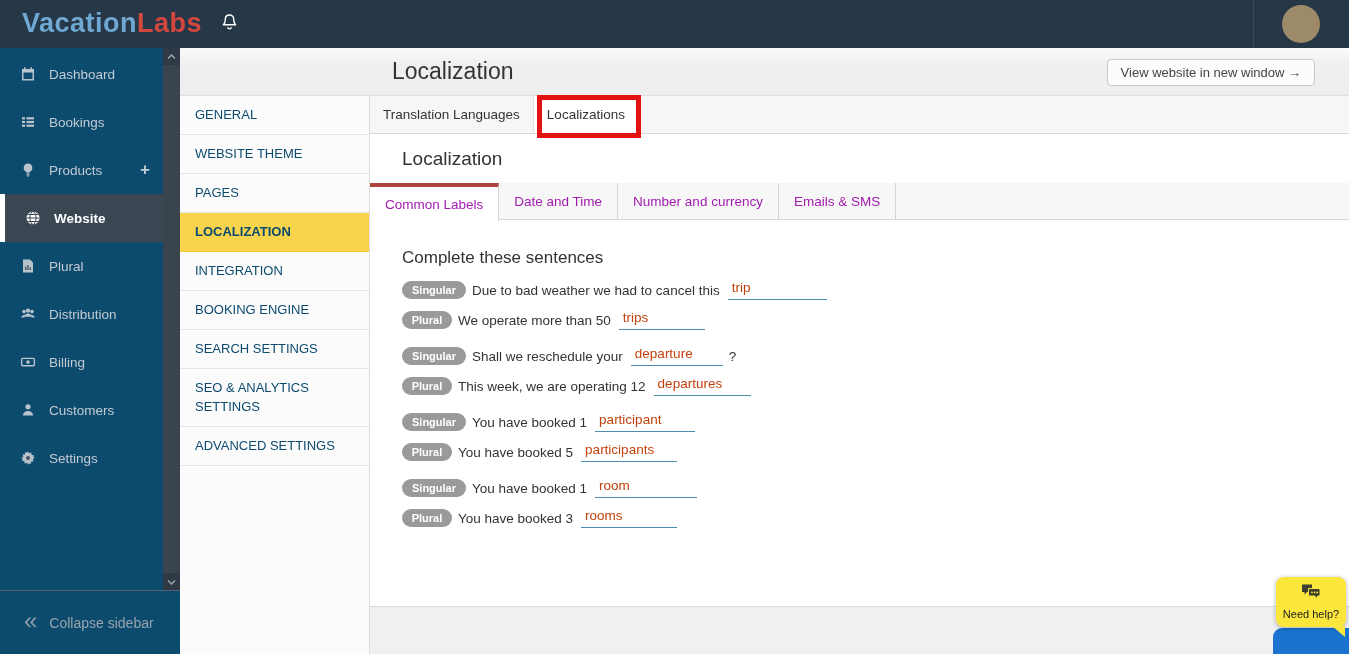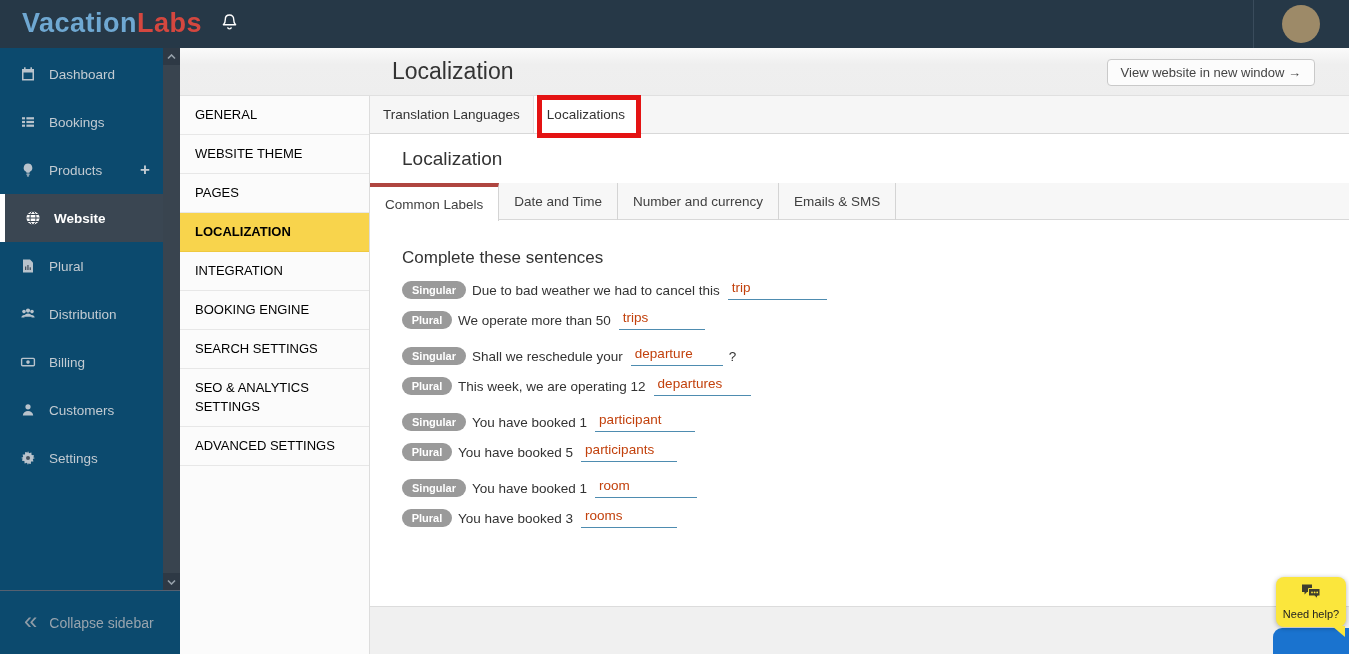--- a/index.html
+++ b/index.html
@@ -41,33 +41,33 @@
   .collapse-chevrons { font-size:24px; color:#8F9BA6; margin-right:12px; line-height:1; margin-top:-4px; }
   .collapse-label { font-size:14px; color:#98A4AE; }
   
   .page-header { position:absolute; left:180px; top:48px; width:1169px; height:48px;
     background:linear-gradient(to bottom,#fafafa 0%, #efefef 35%, #eeeeee 100%);
     border-bottom:1px solid #E0E0E0; }
   .page-title { position:absolute; left:212px; top:10px; font-size:23px; color:#333; }
   .header-btn { position:absolute; right:34px; top:11px; height:27px; padding:0 13px; background:#FCFCFC; border:1px solid #C9C9C9; border-radius:4px; font-size:13px; color:#444; display:flex; align-items:center; cursor:pointer; }
   
   .submenu { position:absolute; left:180px; top:96px; width:190px; height:558px; background:#FBFBFB; border-right:1px solid #DDD; }
-  .submenu-item { height:39px; border-bottom:1px solid #E7E7E7; display:flex; align-items:center; padding:0 12px 0 15px; font-size:13px; color:#000000; cursor:pointer; line-height:1.4; }
+  .submenu-item { height:39px; border-bottom:1px solid #E7E7E7; display:flex; align-items:center; padding:0 12px 0 15px; font-size:13px; color:#0c4a6e; cursor:pointer; line-height:1.4; }
   .submenu-item.two-line { height:58px; }
   .submenu-item.active { background:#F8D44C; border-bottom-color:#EFC93F; font-weight:bold; }
   
   .page-tabs { position:absolute; left:370px; top:96px; width:979px; height:38px; background:#F6F6F6; border-bottom:1px solid #D8D8D8; display:flex; }
   .ptab { padding:0 13px; display:flex; align-items:center; font-size:13.5px; color:#333; border-right:1px solid #E2E2E2; cursor:pointer; }
   .ptab.active { background:#fff; }
   .red-annotation { position:absolute; left:537px; top:95px; width:104px; height:43px; border:5px solid #E41313; z-index:50; pointer-events:none; }
   
   .main-panel { position:absolute; left:370px; top:134px; width:979px; height:472px; background:#fff; }
   .panel-title { position:absolute; left:32px; top:14px; font-size:19px; color:#333; }
   .tab-strip { position:absolute; left:0; top:49px; width:979px; height:37px; background:#F7F7F7; border-bottom:1px solid #D8D8D8; display:flex; }
-  .tab { height:37px; display:flex; align-items:center; padding:0 15px; font-size:13.5px; color:#404040; border-right:1px solid #D4D4D4; cursor:pointer; }
+  .tab { height:37px; display:flex; align-items:center; padding:0 15px; font-size:13.5px; color:#a21caf; border-right:1px solid #D4D4D4; cursor:pointer; }
   .tab.active { height:38px; background:#fff; border-top:4px solid #AF4540; }
   .panel-content { position:absolute; left:0; top:86px; right:0; bottom:0; padding:28px 0 0 32px; }
   .section-title { font-size:17px; font-weight:500; color:#333; margin-bottom:12px; height:20px; }
   .sentence-group { margin-bottom:16px; }
   .sentence-row { display:flex; align-items:center; height:20px; margin-bottom:10px; font-size:13.5px; color:#333; white-space:nowrap; }
   .pill { background:#9A9A9A; color:#fff; font-size:11px; font-weight:bold; border-radius:10px; height:18px; line-height:18px; text-align:center; margin-right:6px; flex:none; }
   .pill.singular { width:64px; }
   .pill.plural { width:50px; }
   .value { border-bottom:1px solid #4E8CB0; color:#c2410c; margin-left:8px; padding:0 4px 2px; height:20px; flex:none; cursor:text; }
   .suffix { margin-left:6px; }

